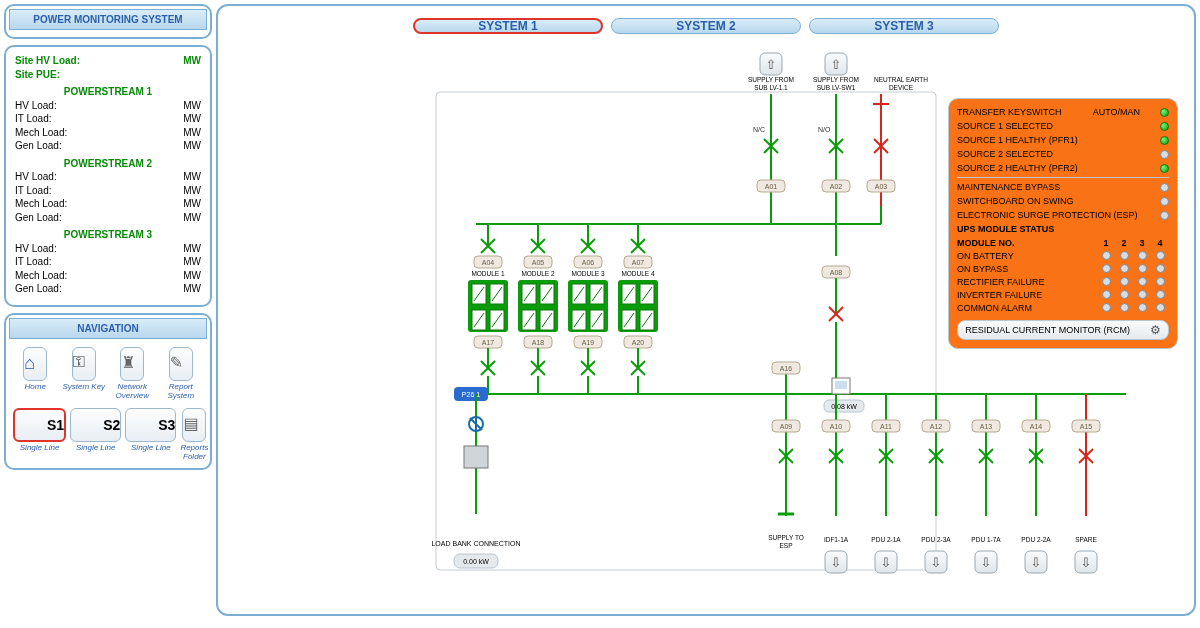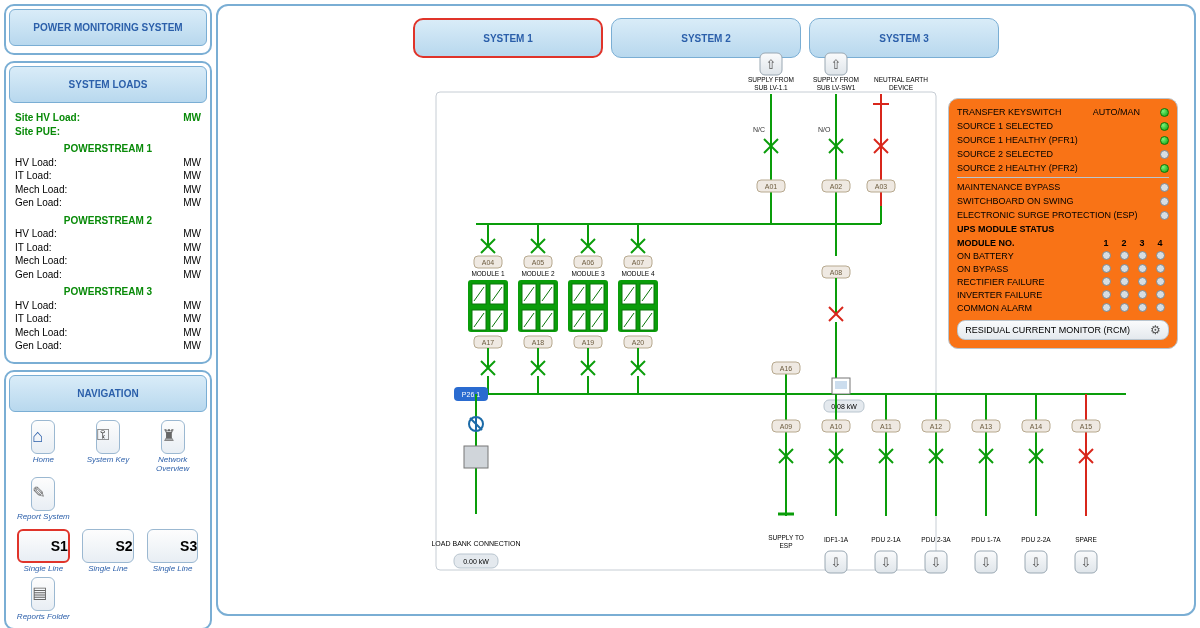--- a/index.html
+++ b/index.html
@@ -2,26 +2,26 @@
 <html><head>
 <meta charset="utf-8">
 <style>
   * { box-sizing: border-box; margin: 0; padding: 0; font-family: Arial, Helvetica, sans-serif; }
   html, body { width: 1200px; height: 628px; background:#fff; overflow:hidden; }
   body { display:flex; }
 
   
   .left-col { width:216px; height:620px; padding:4px; display:flex; flex-direction:column; gap:6px; }
   .panel { border:2px solid #7aaed4; border-radius:10px; background:#fff; padding:3px; }
-  .panel-header { background:linear-gradient(#d9ecf8,#b8d8ee); border:1px solid #7aaed4; border-radius:6px; text-align:center; font-size:10px; font-weight:bold; color:#2b5faa; padding:12px 0; margin-bottom:4px; }
+  .panel-header { background:linear-gradient(#d9ecf8,#b8d8ee); border:1px solid #7aaed4; border-radius:0; text-align:center; font-size:10px; font-weight:bold; color:#2b5faa; padding:4px 0; margin-bottom:4px; }
   .loads { font-size:10px; line-height:1.35; padding:4px 6px 6px 6px; }
   .loads .site { color:#088a08; font-weight:bold; display:flex; justify-content:space-between; }
   .loads .stream-title { color:#088a08; font-weight:bold; text-align:center; margin-top:4px; }
   .loads .row { display:flex; justify-content:space-between; }
-  .nav-grid { display:grid; grid-template-columns:repeat(3,1fr); gap:4px; padding:4px; }
+  .nav-grid { display:grid; grid-template-columns:repeat(4,1fr); gap:4px; padding:4px; }
   .nav-btn { border:1px solid #9bb8d1; border-radius:6px; background:linear-gradient(#fdfdfd,#e8eef4); height:34px; display:flex; align-items:center; justify-content:center; font-size:9px; cursor:pointer; }
   .nav-btn.selected { border:2px solid #e0342a; }
   .nav-btn.big { font-size:14px; font-weight:bold;padding-left:32px; }
   .nav-label { text-align:center; font-size:8px; font-style:italic; color:#2b5faa; margin-top:1px; }
   .nav-cell { display:flex; flex-direction:column; align-items:center; }
   .brand { text-align:center; padding:4px 0 0 0; }
   .brand svg { width:170px; height:36px; }
 
   
   .ic { width:22px; height:22px; }
@@ -30,21 +30,21 @@
   .ic-net::before { content:"♜"; font-size:16px; color:#666; }
   .ic-rep::before { content:"✎"; font-size:16px; color:#666; }
   .ic-fold::before { content:"▤"; font-size:16px; color:#666; }
 
   
   .main { flex:1; height:620px; padding:4px 4px 4px 0; }
   .main-panel { width:100%; height:100%; border:2px solid #7aaed4; border-radius:12px; background:#fff; position:relative; overflow:hidden; }
 
   
   .tabs { position:absolute; top:12px; left:0; right:0; display:flex; justify-content:center; gap:8px; }
-  .tab { width:190px; height:40px; border:1px solid #7aaed4; border-radius:10px; background:linear-gradient(#d9ecf8,#b8d8ee); font-size:10px; font-weight:bold; color:#2b5faa; display:flex; align-items:center; justify-content:center; cursor:pointer; }
+  .tab { width:190px; height:16px; border:1px solid #7aaed4; border-radius:10px; background:linear-gradient(#d9ecf8,#b8d8ee); font-size:12px; font-weight:bold; color:#2b5faa; display:flex; align-items:center; justify-content:center; cursor:pointer; }
   .tab.active { border:2px solid #e0342a; }
 
   
   .diagram { position:absolute; left:8px; right:8px; top:40px; bottom:8px; }
 
   .status-panel { position:absolute; right:16px; top:92px; width:230px; border:1px solid #b9c5cf; border-radius:10px; background:#f97316; padding:6px 8px 8px 8px; font-size:9px; }
   .status-title { position:absolute; right:32px; top:66px; font-size:18px; font-weight:bold;margin-top:34px; }
   .sp-row { display:flex; align-items:center; justify-content:space-between; height:14px; }
   .sp-sep { height:1px; background:#b9c5cf; margin:2px 0; }
   .sp-head { text-align:left; font-weight:bold; margin:2px 0; }
@@ -60,21 +60,20 @@
 </style>
 </head>
 <body>
 
 <div class="left-col">
   <div class="panel">
     <div class="panel-header">POWER MONITORING SYSTEM</div>
   </div>
 
   <div class="panel">
-    <div class="panel-header">SYSTEM LOADS</div>
     <div class="loads" id="loads">
         <div class="site">
           <span>Site HV Load:</span>
           <span>MW</span>
         </div>
         <div class="site">
           <span>Site PUE:</span>
           <span></span>
         </div>
         <div class="stream-title">POWERSTREAM 1</div>

